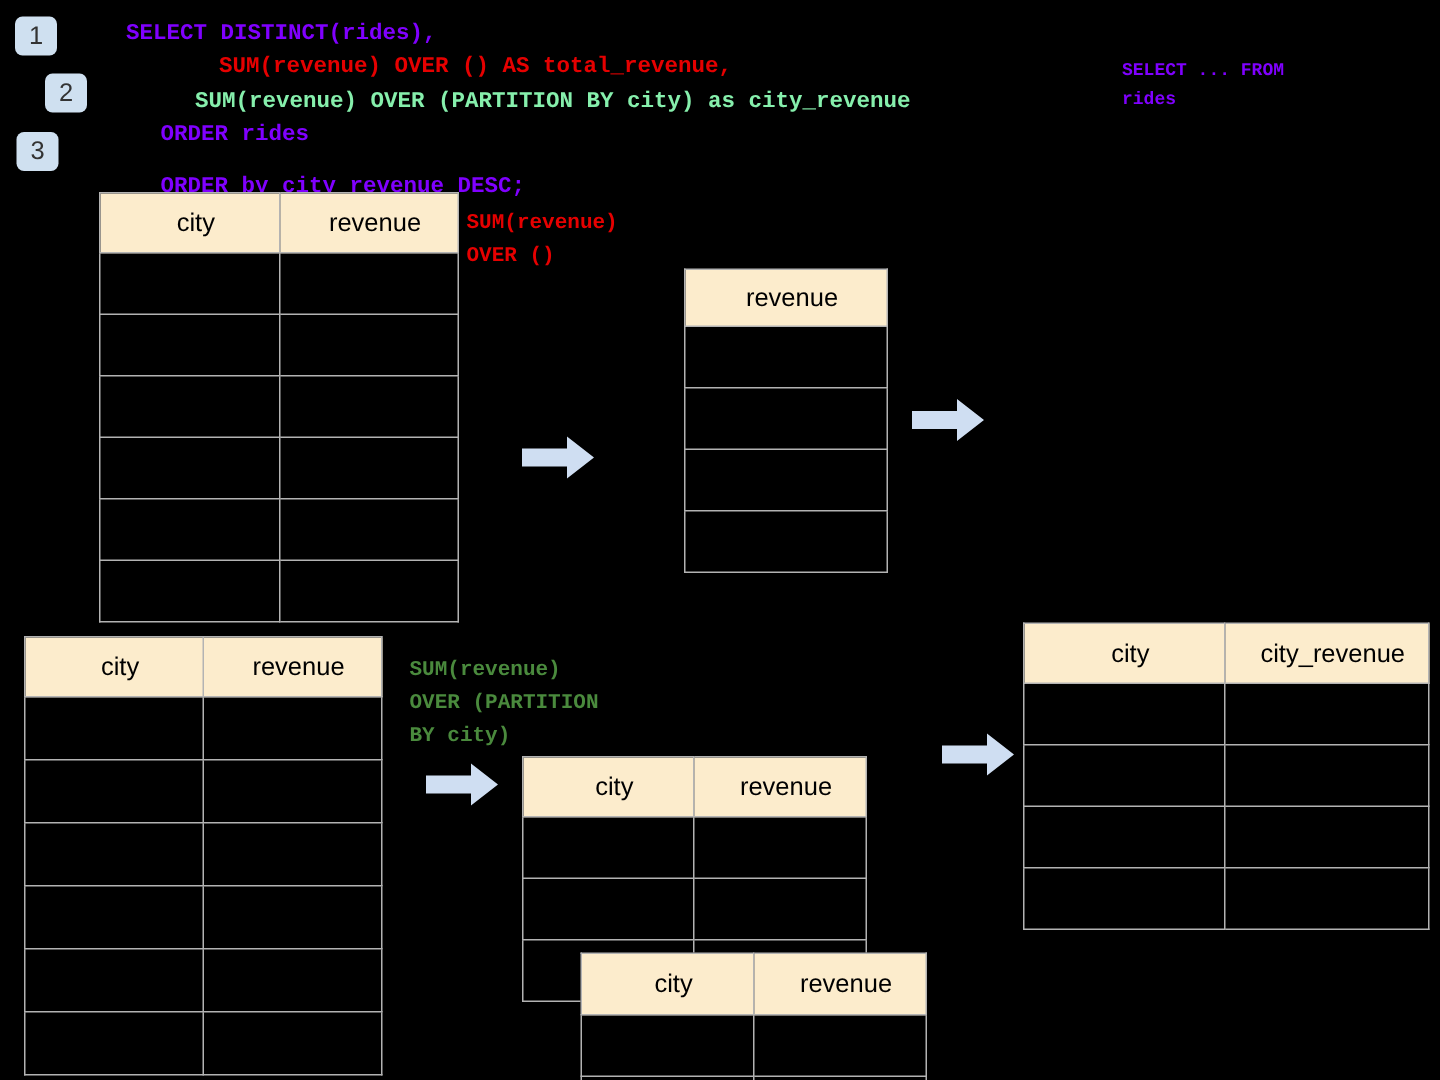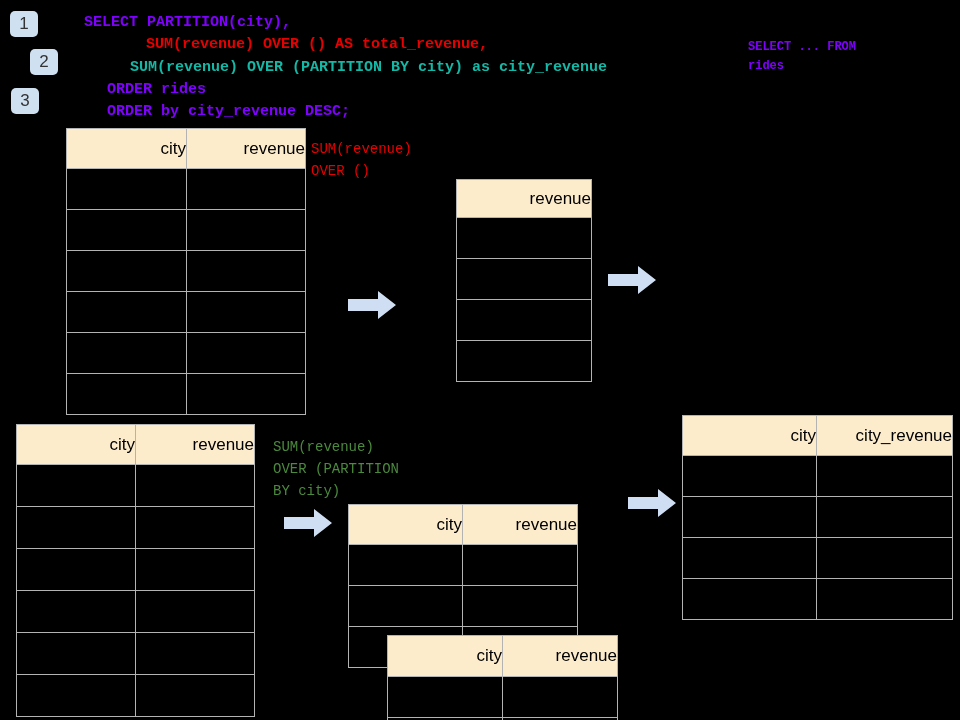--- a/index.html
+++ b/index.html
@@ -35,37 +35,37 @@
   .code {
     position: absolute;
     font-family: "Liberation Mono", monospace;
     font-size: 15px;
     font-weight: bold;
     white-space: pre;
     letter-spacing: 0px;
   }
   .code.purple { color: #8000ff; }
   .code.red    { color: #e60000; }
-  .code.green  { color: #14b8a6; }
+  .code.green  { color: #86efac; }
 
   .sidecode {
     position: absolute;
     font-family: "Liberation Mono", monospace;
     font-size: 12px;
     font-weight: bold;
     white-space: pre;
     line-height: 19px;
     color: #8000ff;
   }
 
   .annot {
     position: absolute;
     font-family: "Liberation Mono", monospace;
     font-size: 14px;
-    font-weight: normal;
+    font-weight: bold;
     white-space: pre;
     line-height: 22px;
   }
   .annot.red   { color: #e60000; }
   .annot.green { color: #4a8a3d; }
 
   
   .tbl {
     position: absolute;
     border-collapse: collapse;
@@ -77,21 +77,21 @@
     padding: 0;
     background: #000000;
   }
   .tbl th {
     border: 1px solid #b3b3b3;
     background: #fceccc;
     color: #000000;
     font-family: "Liberation Sans", sans-serif;
     font-weight: normal;
     font-size: 17px;
-    text-align: right;
+    text-align: center;
     padding: 0 0 0 8px;
   }
 
   
   .arrow {
     position: absolute;
     display: block;
   }
 </style>
 </head>
@@ -99,25 +99,25 @@
 
 <div id="canvas">
 
   <div id="badges">
       <div class="badge" style="left: 10px; top: 11px;">1</div>
       <div class="badge" style="left: 30px; top: 49px;">2</div>
       <div class="badge" style="left: 11px; top: 88px;">3</div>
     </div>
 
   <div id="sql-block">
-      <div class="code purple" style="left: 84px; top: 14px;">SELECT PARTITION(city),</div>
+      <div class="code purple" style="left: 84px; top: 14px;">SELECT DISTINCT(rides),</div>
       <div class="code red" style="left: 146px; top: 36px;">SUM(revenue) OVER () AS total_revenue,</div>
       <div class="code green" style="left: 130px; top: 59px;">SUM(revenue) OVER (PARTITION BY city) as city_revenue</div>
       <div class="code purple" style="left: 107px; top: 81px;">ORDER rides</div>
-      <div class="code purple" style="left: 107px; top: 103px;">ORDER by city_revenue DESC;</div>
+      <div class="code purple" style="left: 107px; top: 116px;">ORDER by city_revenue DESC;</div>
     </div>
 
   <div class="sidecode" id="side-code" style="left: 748px; top: 38px;">SELECT ... FROM
 rides</div>
 
   <div id="annots">
       <div class="annot red" style="left: 311px; top: 138px;">SUM(revenue)
 OVER ()</div>
       <div class="annot green" style="left: 273px; top: 436px;">SUM(revenue)
 OVER (PARTITION

